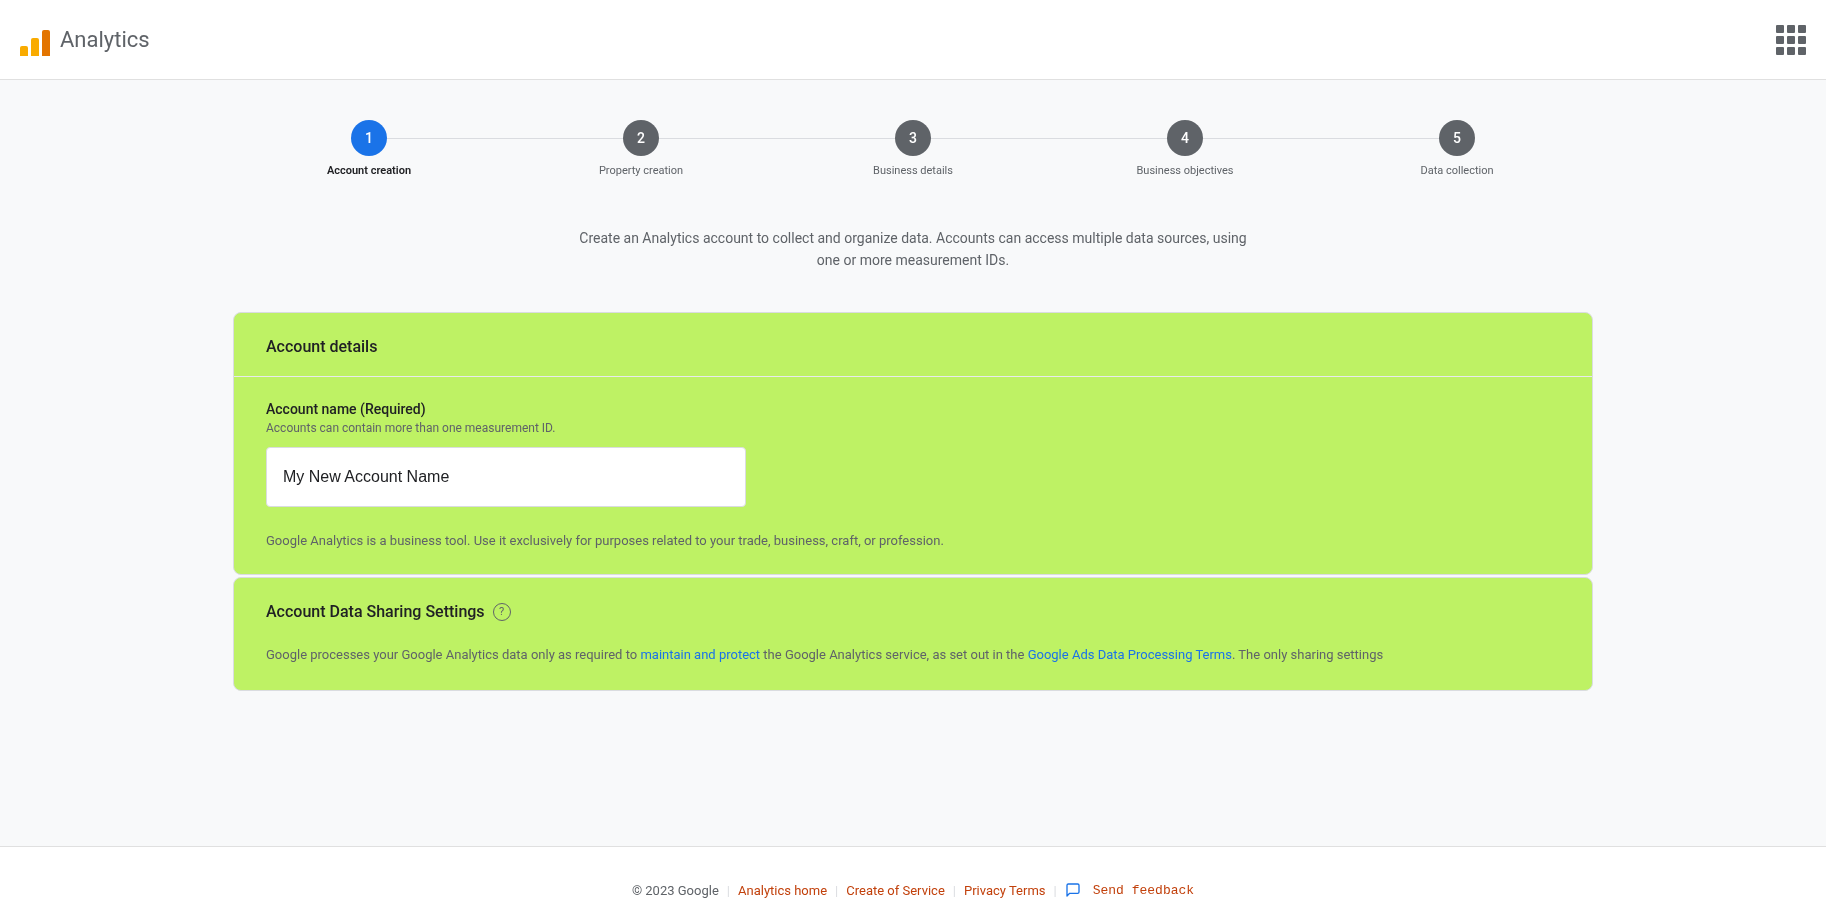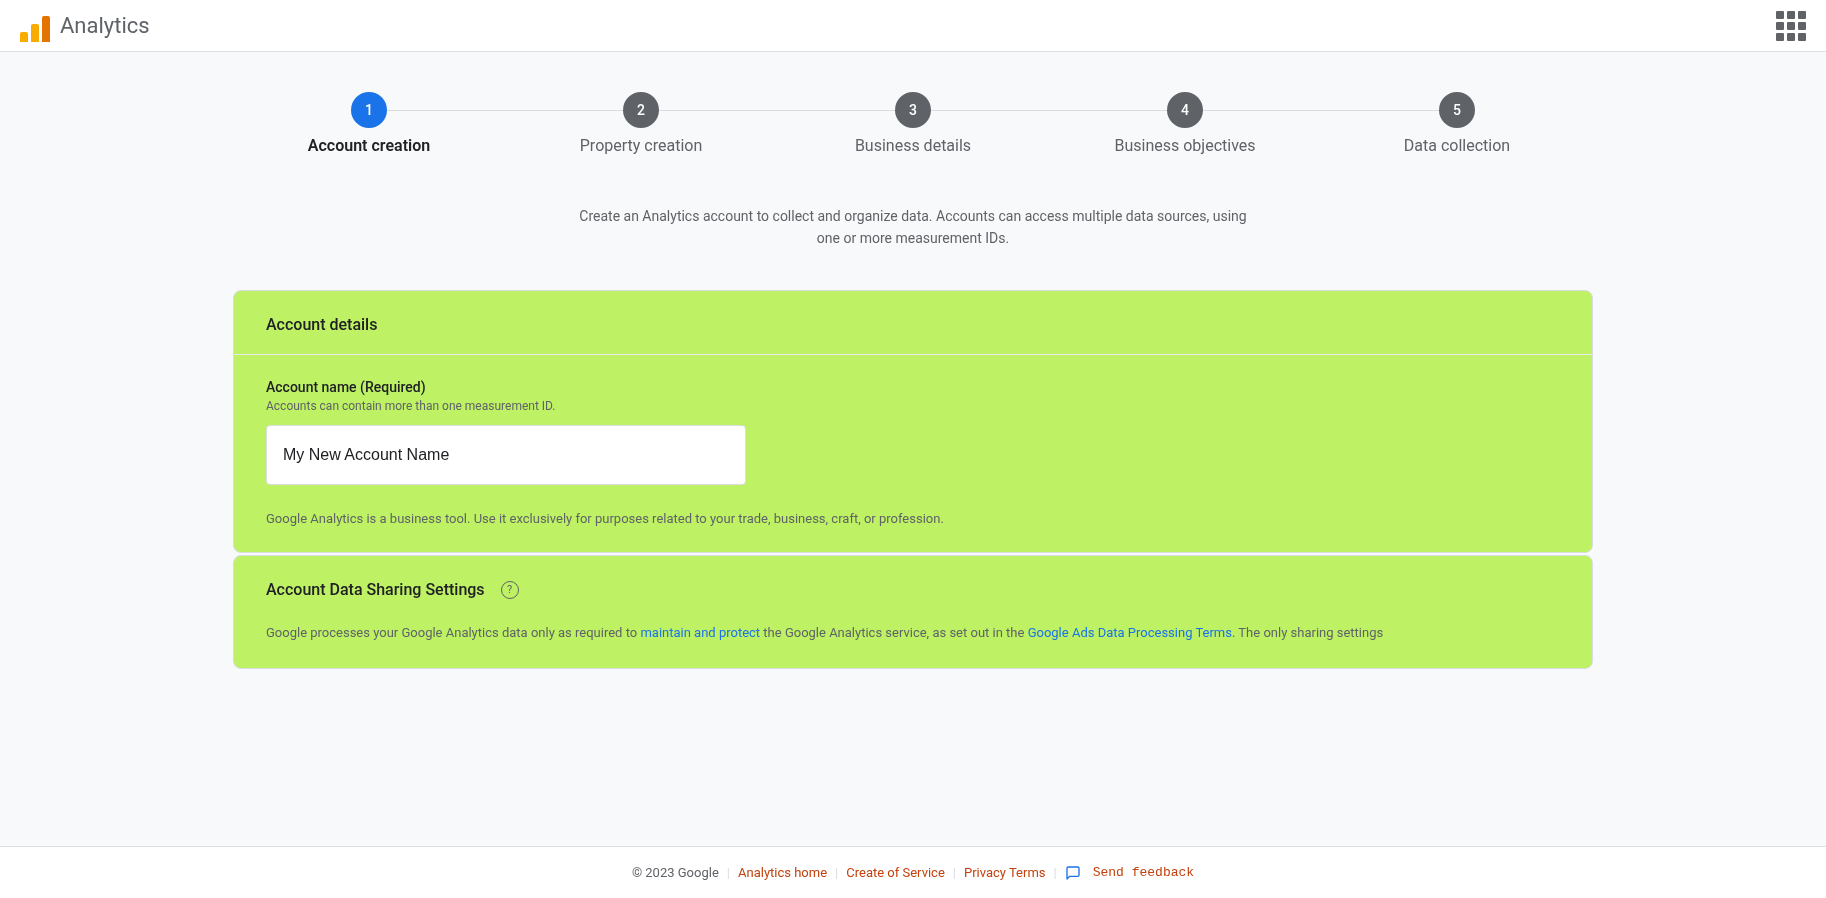--- a/index.html
+++ b/index.html
@@ -6,21 +6,21 @@
     body {
       font-family: 'Google Sans', Roboto, Arial, sans-serif;
       background: #f8f9fa;
       color: #202124;
       min-height: 898px;
     }
 
     
     .header {
       background: #fff;
-      height: 52px;
+      height: 80px;
       display: flex;
       align-items: center;
       justify-content: space-between;
       padding: 0 20px;
       border-bottom: 1px solid #e0e0e0;
     }
     .header-left {
       display: flex;
       align-items: center;
       gap: 10px;
@@ -108,21 +108,21 @@
     .step-circle.active {
       background: #1a73e8;
       color: #fff;
     }
     .step-circle.inactive {
       background: #5f6368;
       color: #fff;
     }
     .step-label {
       margin-top: 8px;
-      font-size: 16px;
+      font-size: 11px;
       color: #5f6368;
       text-align: center;
     }
     .step-label.active {
       color: #202124;
       font-weight: 600;
     }
 
     
     .page-heading {
@@ -193,21 +193,21 @@
       font-size: 13px;
       color: #5f6368;
       line-height: 1.5;
     }
 
     
     .data-sharing-header {
       padding: 24px 32px;
       display: flex;
       align-items: center;
-      gap: 16px;
+      gap: 8px;
     }
     .data-sharing-header h2 {
       font-size: 16px;
       font-weight: 500;
       color: #202124;
     }
     .help-circle {
       width: 18px;
       height: 18px;
       border-radius: 50%;
@@ -234,21 +234,21 @@
     
     .footer {
       position: fixed;
       bottom: 0;
       left: 0;
       right: 0;
       background: #fff;
       border-top: 1px solid #e0e0e0;
       height: 52px;
       display: flex;
-      align-items: center;
+      align-items: flex-end;
       justify-content: center;
       gap: 8px;
       font-size: 13px;
       color: #5f6368;
     }
     .footer a {
       color: #c2410c;
       text-decoration: none;
     }
     .footer-sep {

